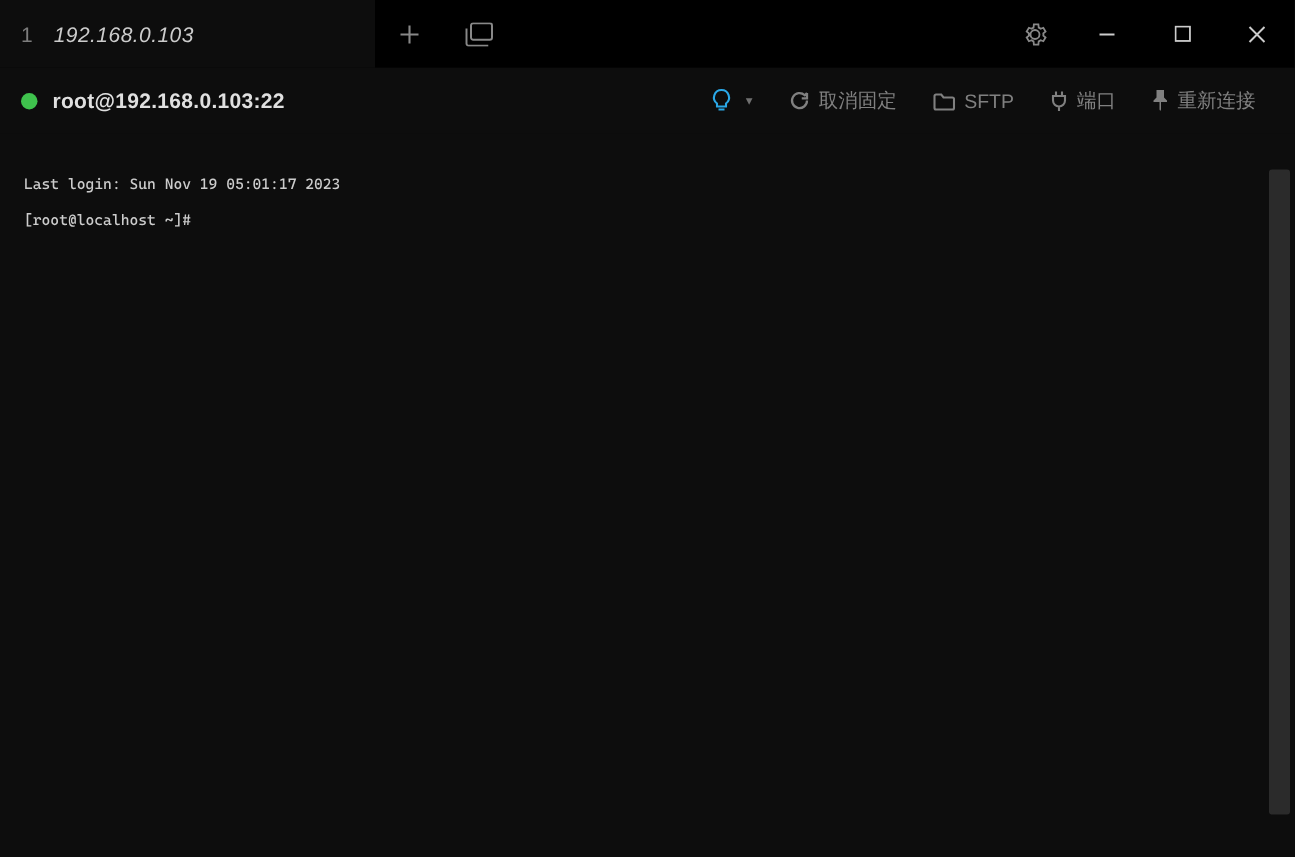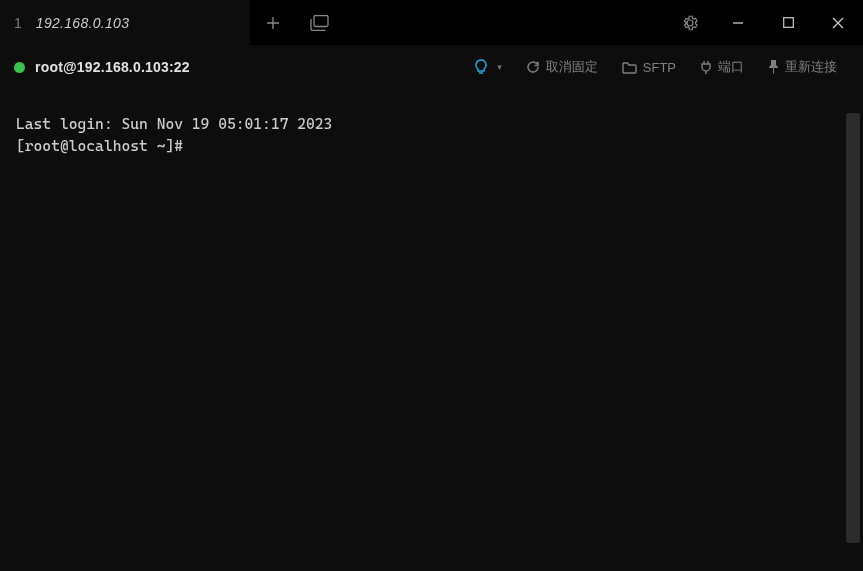--- a/index.html
+++ b/index.html
@@ -92,21 +92,21 @@
     .chev { font-size: 9px; color: #707070; margin-left: 3px; }
     
     .terminal-wrap {
       position: relative;
       height: calc(571px - 45px - 44px);
       background: #0d0d0d;
     }
     .terminal {
       padding: 24px 4px 4px 16px;
       font-family: "Cascadia Mono", "Consolas", monospace;
-      font-size: 15px;
+      font-size: 10px;
       line-height: 22px;
       color: #cccccc;
       white-space: pre;
     }
     .cursor-block {
       display: inline-block;
       width: 9px;
       height: 17px;
       vertical-align: -2px;
       margin-left: 2px;

